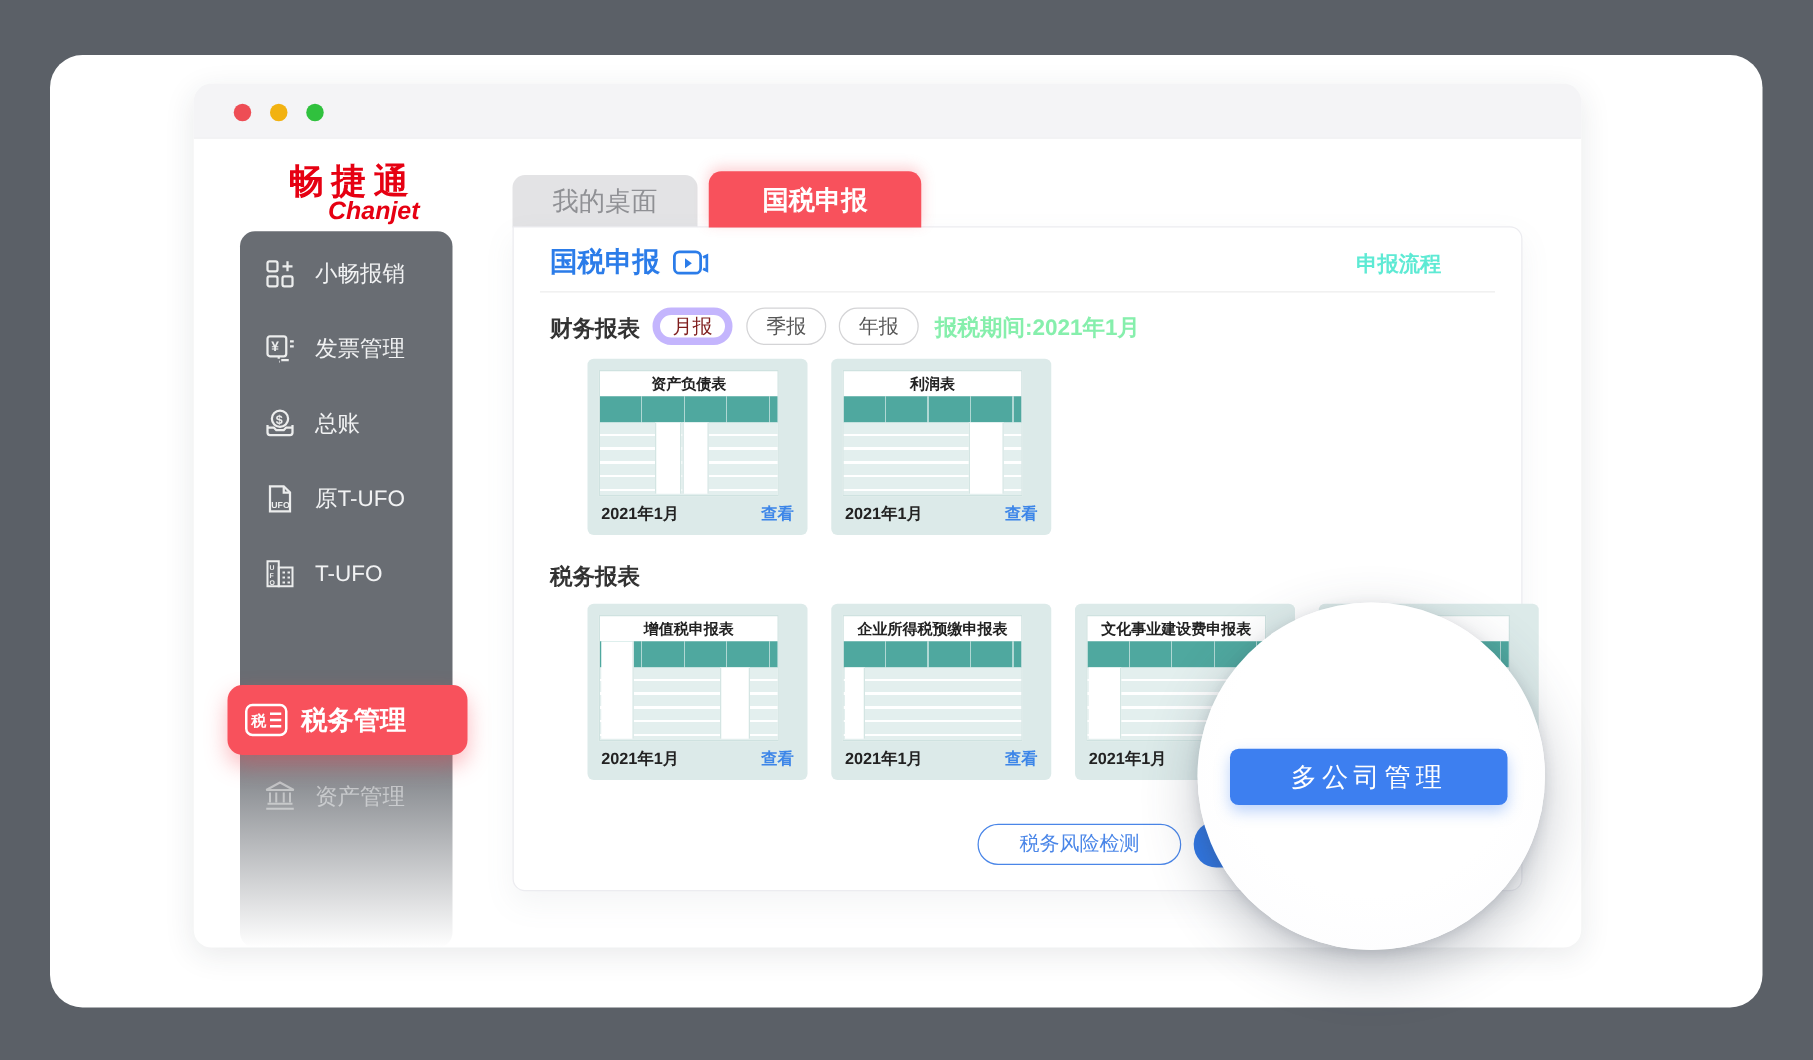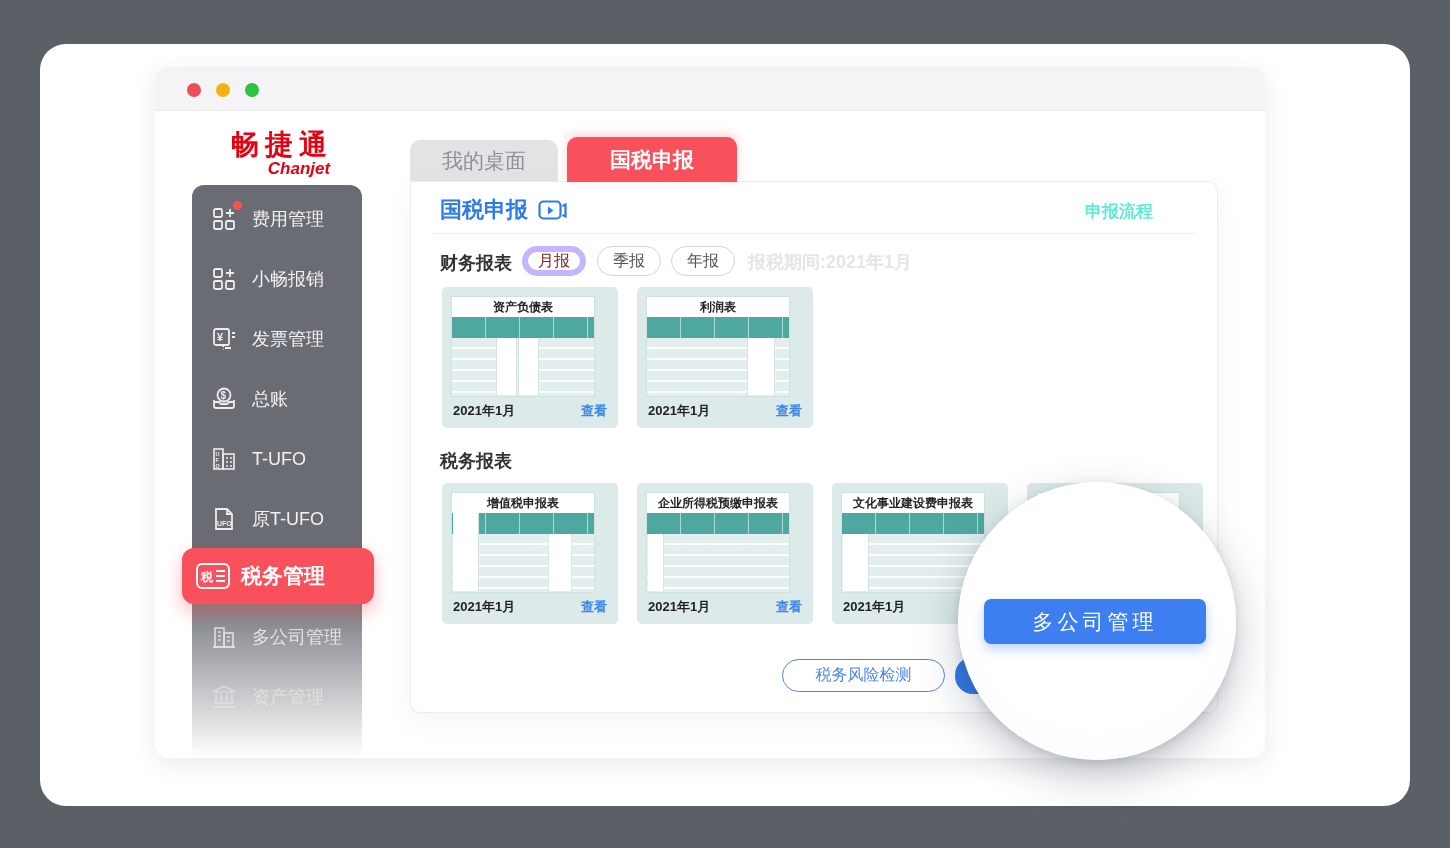--- a/index.html
+++ b/index.html
@@ -19,21 +19,21 @@
          box-shadow:0 6px 24px rgba(40,45,55,.10); }
   .titlebar { position:absolute; left:0; top:0; right:0; height:44px; background:#f4f4f6;
               border-radius:14px 14px 0 0; border-bottom:1px solid #ececee; }
   .dots { position:absolute; left:32px; top:16px; display:flex; gap:15px; }
   .dot { width:14px; height:14px; border-radius:50%; }
   .dot.r { background:#ee4d55; } .dot.y { background:#f2b211; } .dot.g { background:#30c13e; }
 
   
   .logo { left:214px; top:130px; width:136px; text-align:center; }
   .logo-cn { color:#e60012; font-size:28px; font-weight:bold; letter-spacing:6px; line-height:30px; }
-  .logo-en { color:#e60012; font-size:17px; font-weight:bold; font-style:italic; line-height:18px; padding-left:34px; }
+  .logo-en { color:#e60012; font-size:20px; font-weight:bold; font-style:italic; line-height:18px; padding-left:34px; }
 
   
   .sidebar { left:192px; top:185px; width:170px; height:573px; border-radius:12px;
              background:linear-gradient(to bottom, #696d73 0%, #696d73 70%, rgba(105,109,115,0) 100%);
              padding-top:4px; z-index:2; }
   .side-item { height:60px; display:flex; align-items:center; gap:14px; padding-left:18px;
                color:#f1f2f3; font-size:18px; cursor:pointer; }
   .side-item .ic { width:28px; height:28px; flex:0 0 28px; position:relative; }
   .side-item.dim  { opacity:.85; }
   .side-item.faded{ opacity:.55; }
@@ -67,24 +67,24 @@
   .lbl-fin { left:440px; top:251px; }
   .lbl-tax { left:440px; top:449px; }
 
   .pbtn { height:30px; border-radius:15px; background:#fff; display:flex; align-items:center;
           justify-content:center; font-size:16px; z-index:3; cursor:pointer; }
   .pbtn.sel   { border:6px solid #c4b5fd; color:#7f1d1d; }
   .pbtn.plain { border:1px solid #d4d4d6; color:#555; }
   .pbtn-m { left:522px; top:246px; width:64px; }
   .pbtn-q { left:597px; top:246px; width:64px; }
   .pbtn-y { left:671px; top:246px; width:64px; }
-  .period-text { left:748px; top:250px; font-size:18px; font-weight:bold; color:#e5e5e5; z-index:3; }
-
-  
-  .card { width:176px; height:141px; background:#dceae9; border-radius:5px; z-index:3; cursor:pointer; }
+  .period-text { left:748px; top:250px; font-size:18px; font-weight:bold; color:#86efac; z-index:3; }
+
+  
+  .card { width:176px; height:141px; background:#dceae9; border-radius:5px; z-index:3; cursor:pointer;margin-left:28px; }
   .tbl { position:absolute; left:9px; top:9px; width:144px; height:101px; background:#ffffff;
          border:1px solid #cfe2e0; }
   .tbl-title { position:absolute; left:0; top:0; right:0; height:20px; line-height:20px; text-align:center;
                font-size:12px; font-weight:bold; color:#222; white-space:nowrap; overflow:hidden; }
   .tbl-head { position:absolute; left:0; top:20px; right:0; height:21px; background:#4fa89f;
               background-image:repeating-linear-gradient(90deg, rgba(255,255,255,0) 0 33px, rgba(255,255,255,.55) 33px 34px); }
   .tbl-body { position:absolute; left:0; top:41px; right:0; bottom:0;
               background:repeating-linear-gradient(180deg, #e3efee 0 9px, #ffffff 9px 11px); }
   .col { position:absolute; background:#ffffff; border-left:1px solid #d4e5e3; border-right:1px solid #d4e5e3; }
   .v-balance .c1 { left:44px; top:41px; bottom:1px; width:21px; }
@@ -143,32 +143,20 @@
 
 <div class="abs sidebar">
   <div class="side-item">
     <span class="ic">
       <svg width="28" height="28" viewBox="0 0 28 28" fill="none" stroke="#eceded" stroke-width="1.8">
         <rect x="4" y="4" width="8" height="8" rx="1.5"></rect>
           <rect x="4" y="16" width="8" height="8" rx="1.5"></rect>
         <rect x="16" y="16" width="8" height="8" rx="1.5"></rect>
           <path d="M20 4 v8 M16 8 h8"></path>
       </svg>
-      <span class="badge"></span>
-    </span>
-    <span>费用管理</span>
-  </div>
-  <div class="side-item">
-    <span class="ic">
-      <svg width="28" height="28" viewBox="0 0 28 28" fill="none" stroke="#eceded" stroke-width="1.8">
-        <rect x="4" y="4" width="8" height="8" rx="1.5"></rect>
-          <rect x="4" y="16" width="8" height="8" rx="1.5"></rect>
-        <rect x="16" y="16" width="8" height="8" rx="1.5"></rect>
-          <path d="M20 4 v8 M16 8 h8"></path>
-      </svg>
     </span>
     <span>小畅报销</span>
   </div>
   <div class="side-item">
     <span class="ic">
       <svg width="28" height="28" viewBox="0 0 28 28" fill="none" stroke="#eceded" stroke-width="1.8">
         <rect x="4" y="4" width="15" height="16" rx="2"></rect>
         <text x="7" y="16" font-size="11" fill="#eceded" stroke="none" font-weight="bold">¥</text>
         <path d="M22 8 h3 M22 12 h3 M15 23 h6"></path>
           <path d="M13 20 v3 a1 1 0 0 0 1 1" stroke-dasharray="2 2"></path>
@@ -179,43 +167,43 @@
   <div class="side-item">
     <span class="ic">
       <svg width="28" height="28" viewBox="0 0 28 28" fill="none" stroke="#eceded" stroke-width="1.8">
         <circle cx="14" cy="10" r="6.5"></circle>
         <text x="10.5" y="14" font-size="10" fill="#eceded" stroke="none" font-weight="bold">$</text>
         <path d="M4 15 v6 a2 2 0 0 0 2 2 h16 a2 2 0 0 0 2-2 v-6"></path>
           <path d="M4 17 h5 l2 2 h6 l2-2 h5"></path>
       </svg>
     </span>
     <span>总账</span>
+  </div>
+  <div class="side-item">
+    <span class="ic">
+      <svg width="28" height="28" viewBox="0 0 28 28" fill="none" stroke="#eceded" stroke-width="1.8">
+        <path d="M6 4 h11 l5 5 v15 h-16 z"></path>
+          <path d="M17 4 v5 h5"></path>
+        <text x="7" y="21" font-size="7" fill="#eceded" stroke="none" font-weight="bold">UFO</text>
+      </svg>
+    </span>
+    <span>原T-UFO</span>
   </div>
   <div class="side-item">
     <span class="ic">
       <svg width="28" height="28" viewBox="0 0 28 28" fill="none" stroke="#eceded" stroke-width="1.6">
         <rect x="4" y="4" width="9" height="20"></rect>
           <rect x="13" y="9" width="11" height="15"></rect>
         <text x="5.5" y="11" font-size="5.5" fill="#eceded" stroke="none" font-weight="bold">U</text>
         <text x="5.5" y="17" font-size="5.5" fill="#eceded" stroke="none" font-weight="bold">F</text>
         <text x="5.5" y="23" font-size="5.5" fill="#eceded" stroke="none" font-weight="bold">O</text>
         <path d="M16 13 h2 M20 13 h2 M16 17 h2 M20 17 h2 M16 21 h2 M20 21 h2"></path>
       </svg>
     </span>
     <span>T-UFO</span>
-  </div>
-  <div class="side-item">
-    <span class="ic">
-      <svg width="28" height="28" viewBox="0 0 28 28" fill="none" stroke="#eceded" stroke-width="1.8">
-        <path d="M6 4 h11 l5 5 v15 h-16 z"></path>
-          <path d="M17 4 v5 h5"></path>
-        <text x="7" y="21" font-size="7" fill="#eceded" stroke="none" font-weight="bold">UFO</text>
-      </svg>
-    </span>
-    <span>原T-UFO</span>
   </div>
   <div class="side-spacer"></div>
   <div class="side-item dim">
     <span class="ic">
       <svg width="28" height="28" viewBox="0 0 28 28" fill="none" stroke="#eceded" stroke-width="1.6">
         <rect x="5" y="5" width="9" height="19"></rect>
           <rect x="14" y="10" width="9" height="14"></rect>
         <path d="M8 9 h3 M8 13 h3 M8 17 h3 M17 14 h3 M17 18 h3"></path>
           <path d="M3 24 h22"></path>
       </svg>

